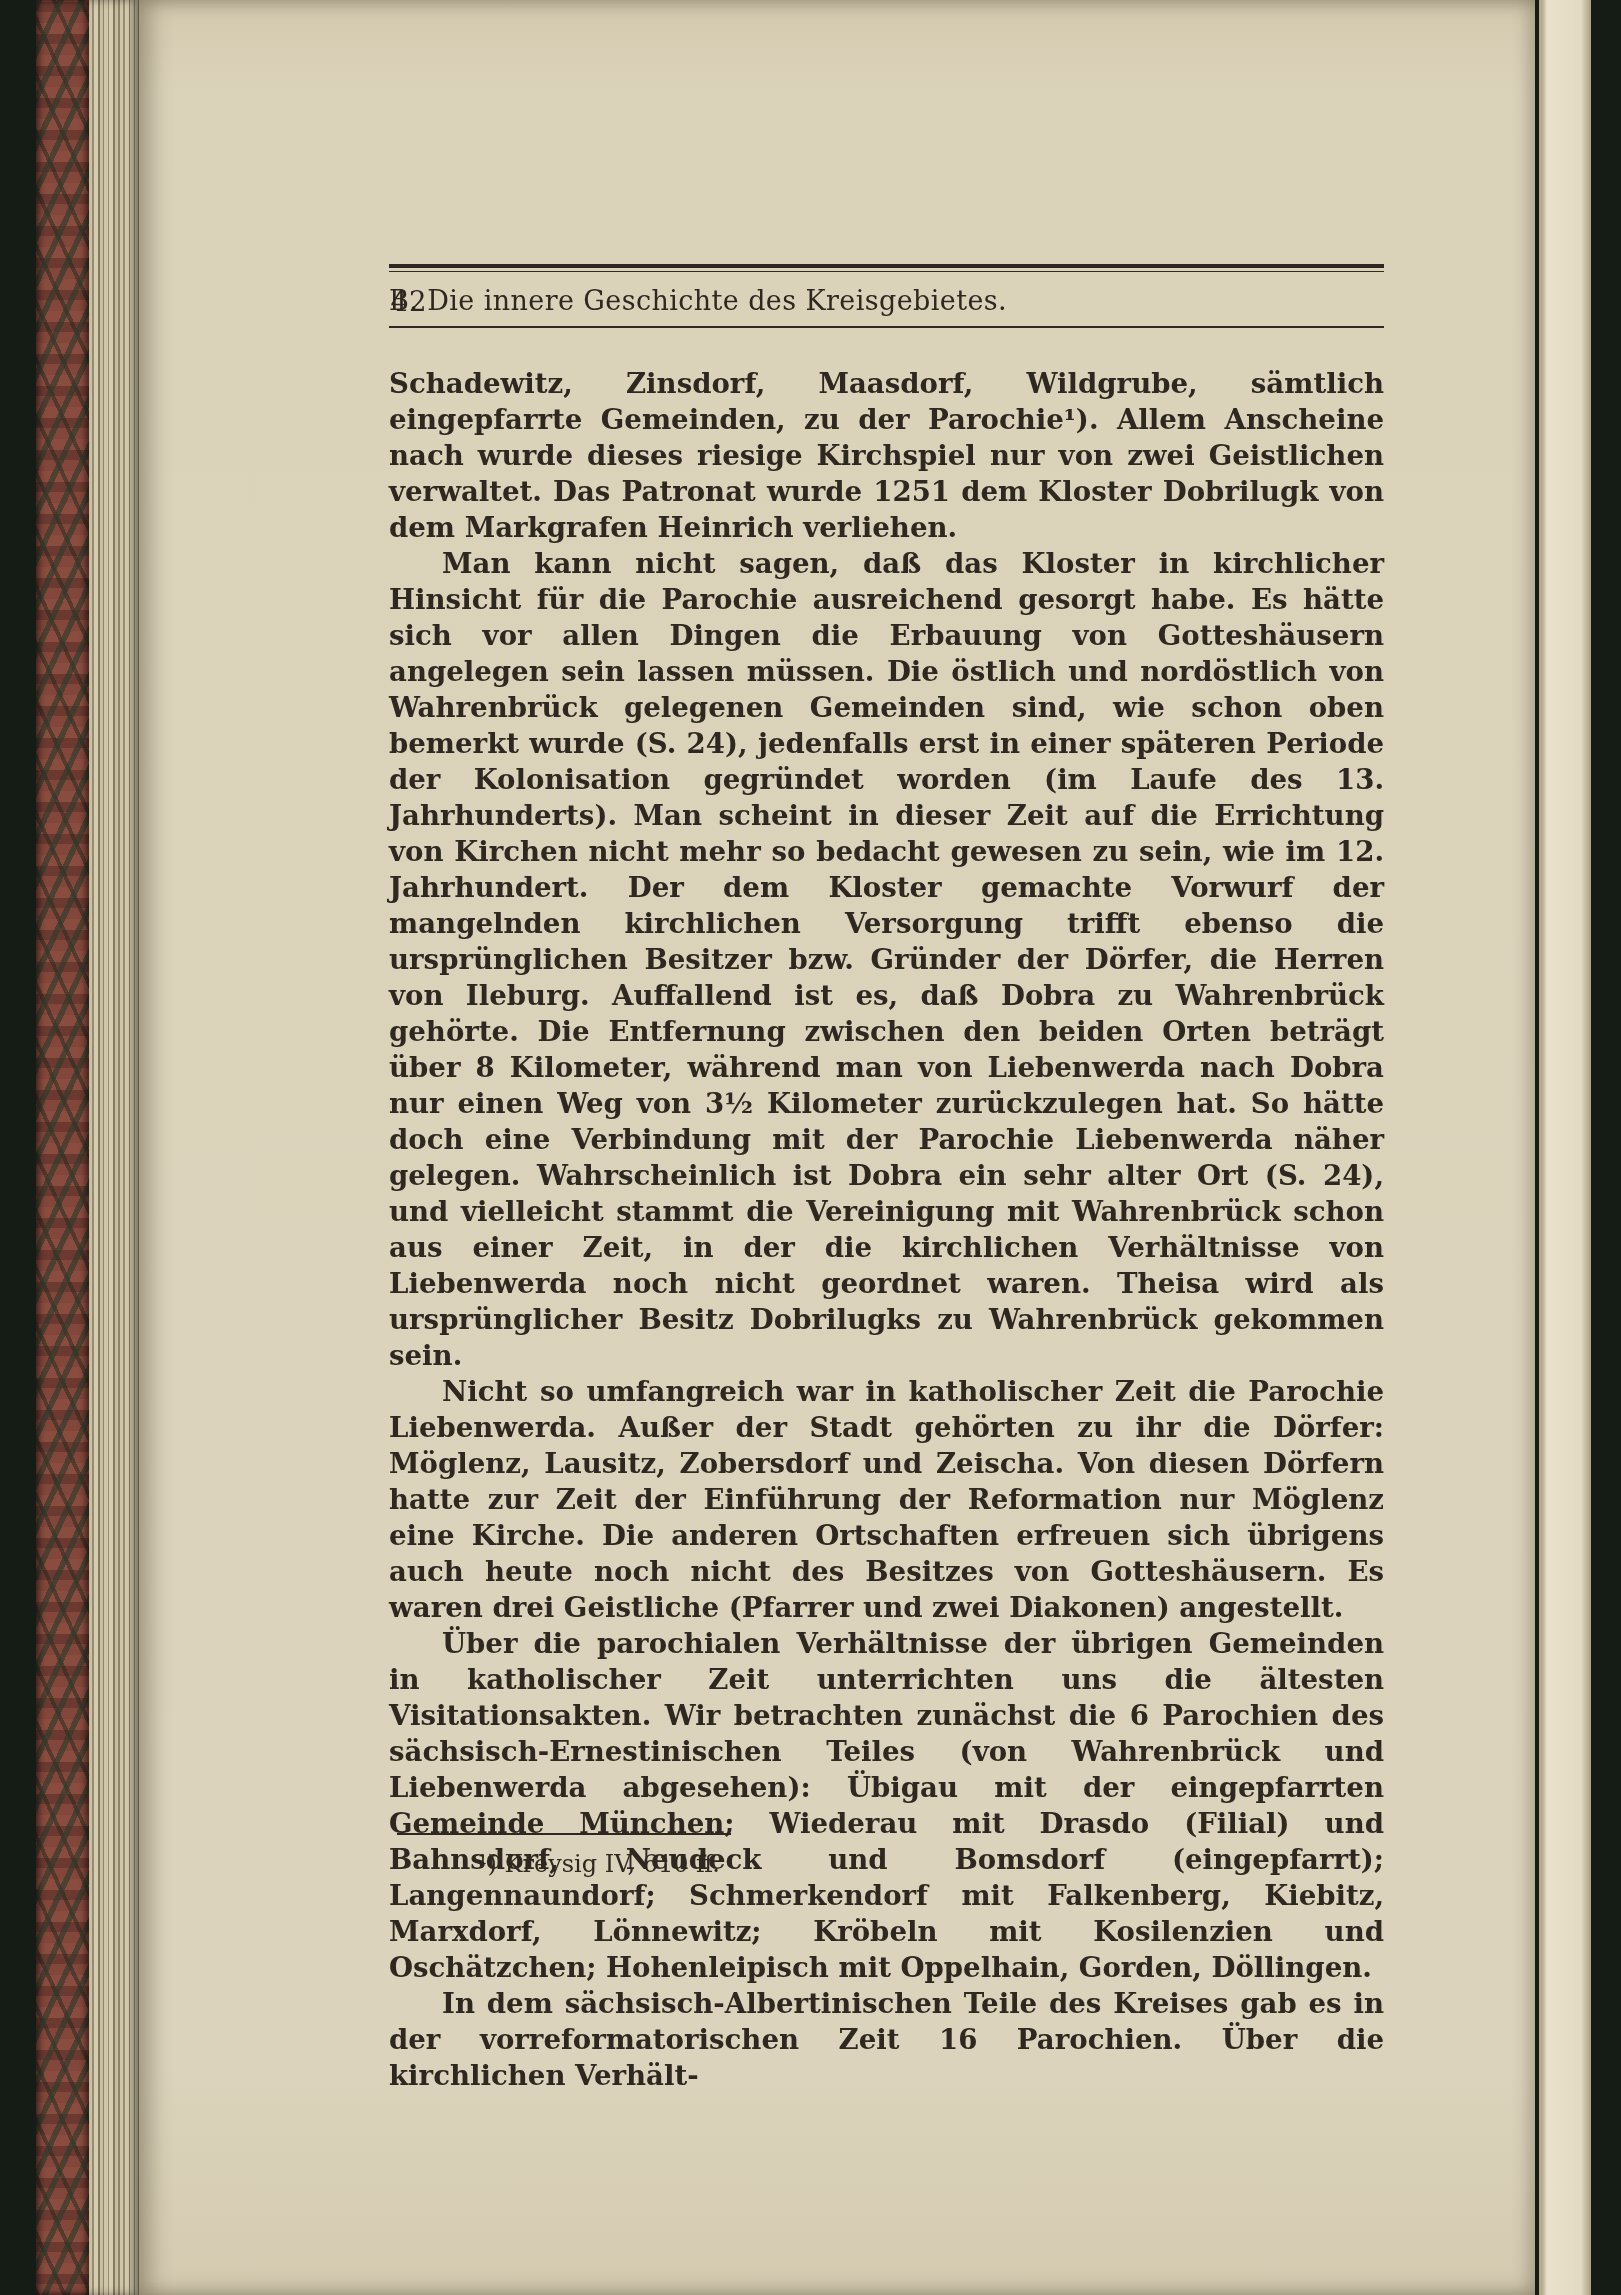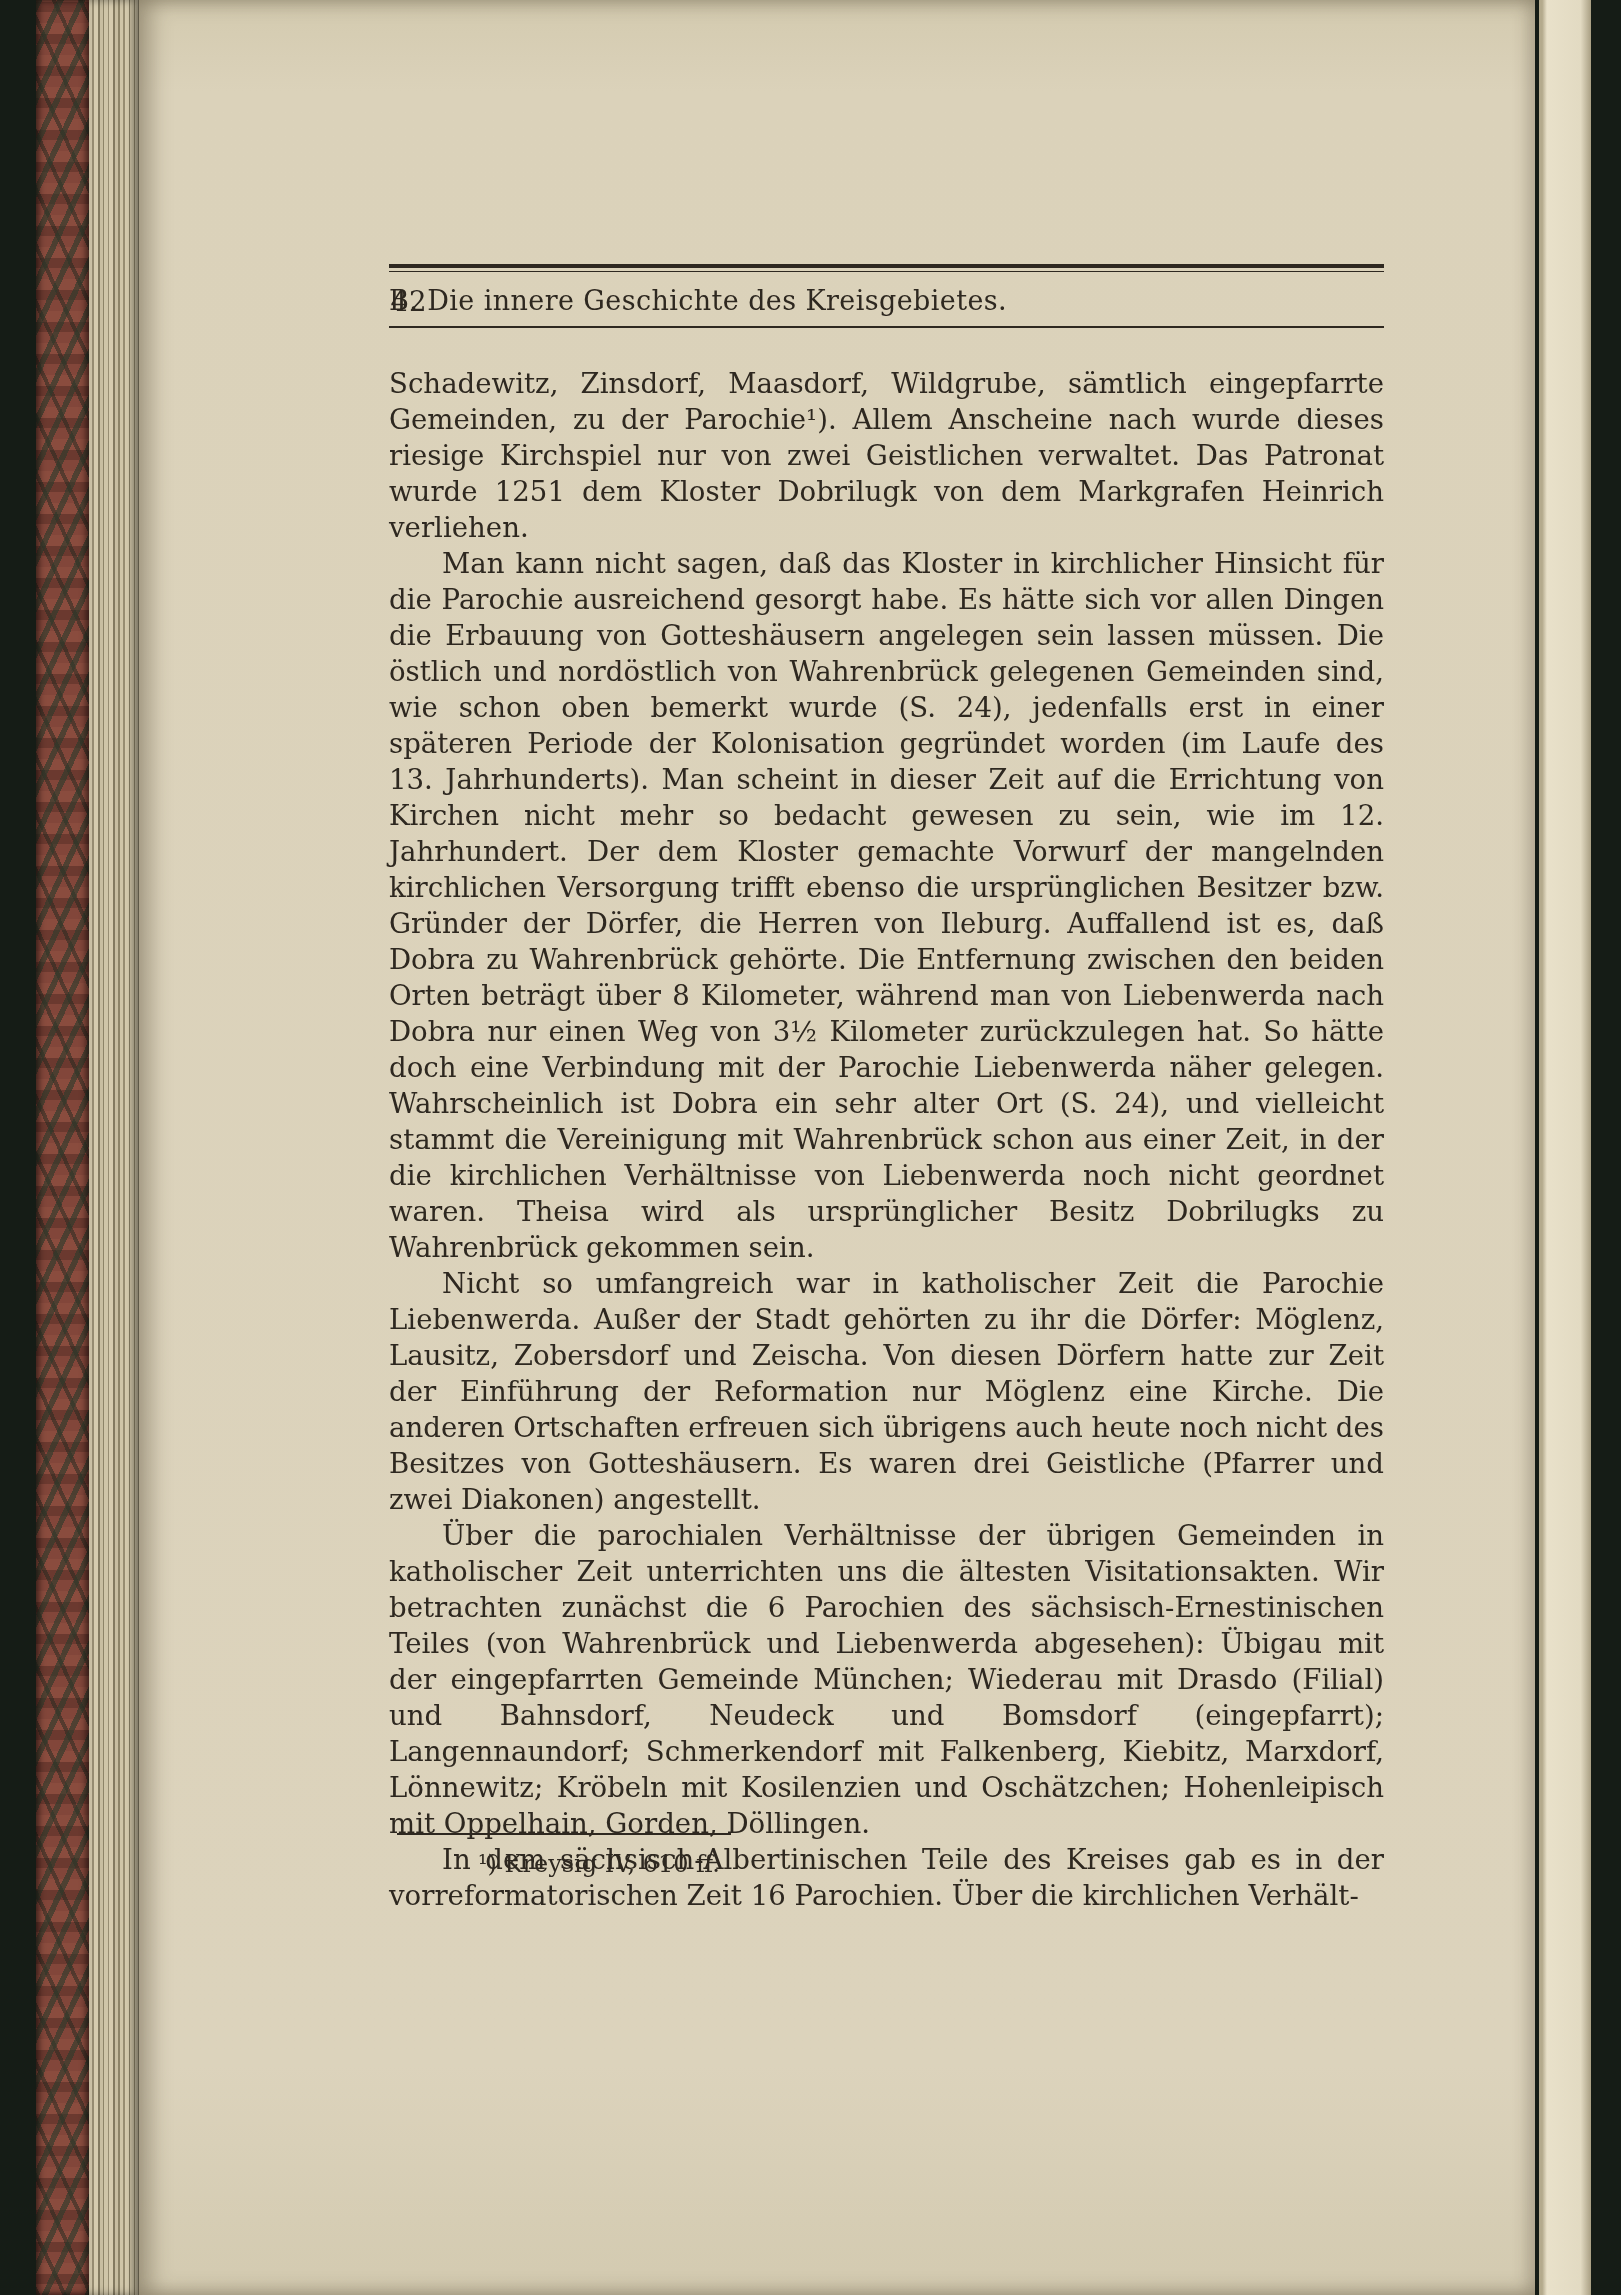--- a/index.html
+++ b/index.html
@@ -119,20 +119,21 @@
     top: 366px;
     width: 995px;
     font-size: 27.6px;
     line-height: 36px;
     color: #2e2820;
     text-align: justify;
   }
   .body-text p {
     margin: 0;
     text-indent: 53px;
+    font-weight: bold;
   }
   .body-text p.first {
     text-indent: 0;
   }
 
   
   .footnote-rule {
     position: absolute;
     left: 258px;
     top: 1833px;

